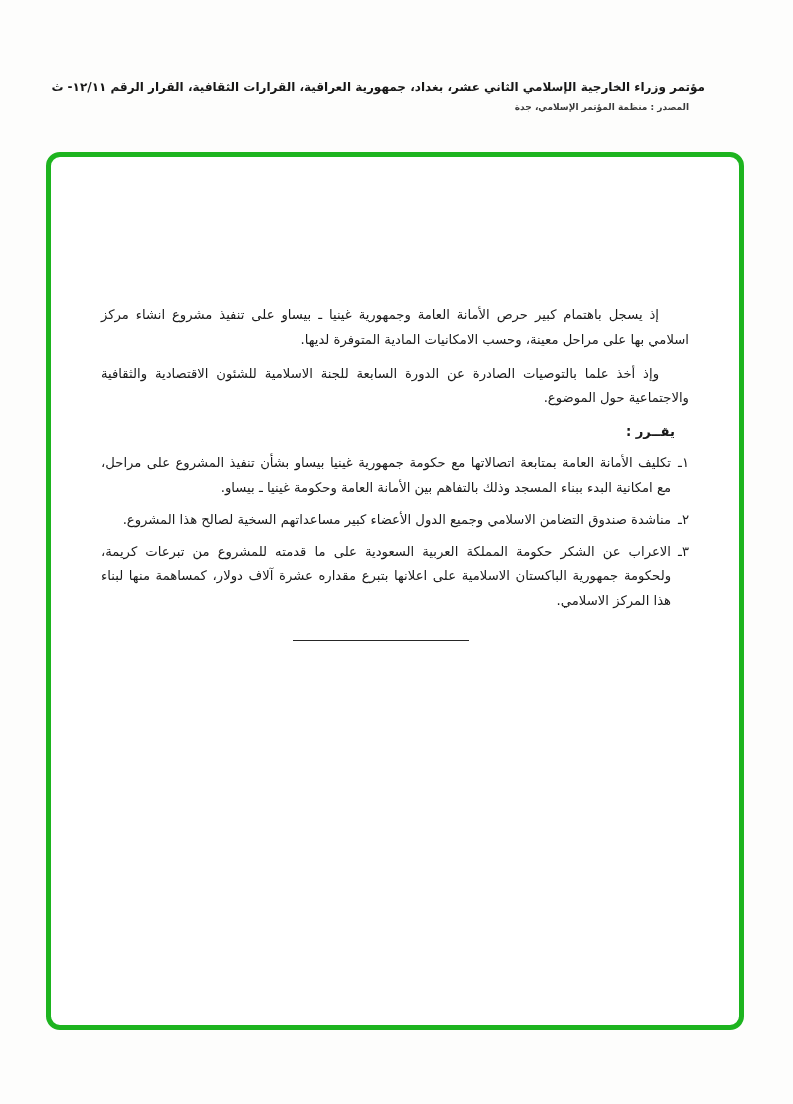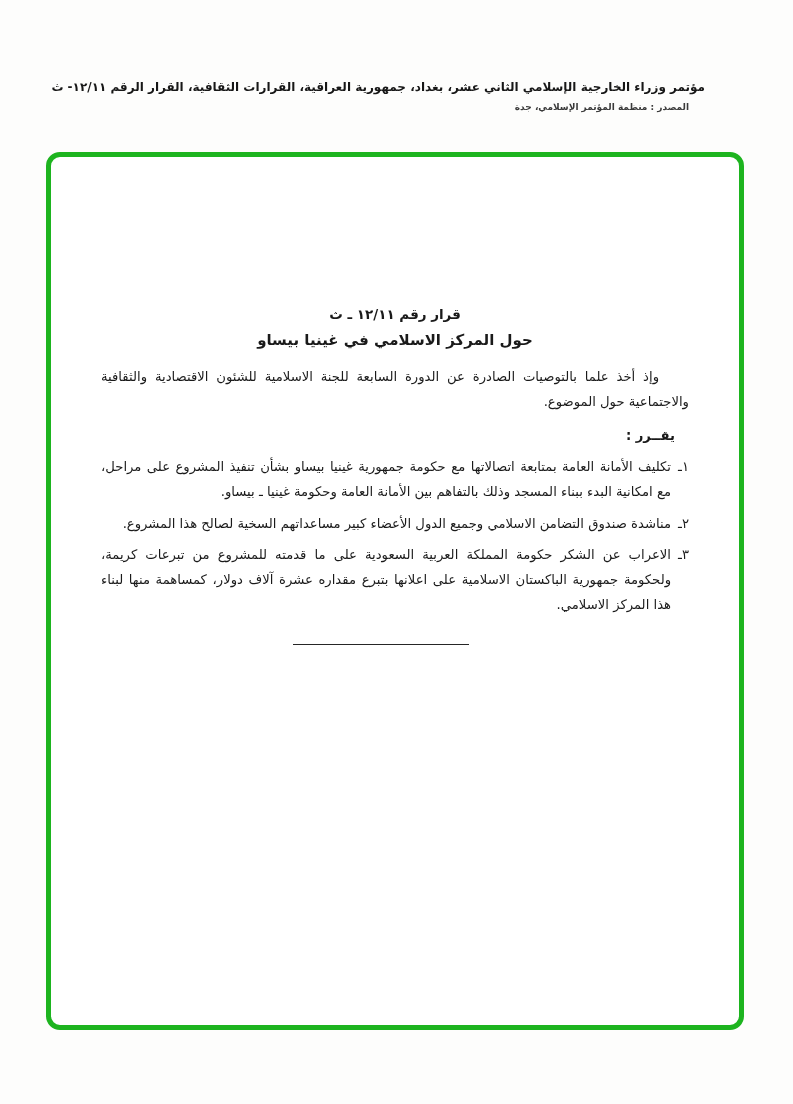--- a/index.html
+++ b/index.html
@@ -95,23 +95,22 @@
 </head>
 <body>
 
 <div class="top-header">مؤتمر وزراء الخارجية الإسلامي الثاني عشر، بغداد، جمهورية العراقية، القرارات الثقافية، القرار الرقم ١٢/١١- ث</div>
 
 <div class="source-line">المصدر :  منظمة المؤتمر الإسلامي، جدة</div>
 
 <div class="green-frame">
   <div class="doc-content">
 
-    <div class="doc-title">قرار رقم ١٢/١١ ـ ث</div>
-    <div class="doc-title subject">حول المركز الاسلامي في غينيا بيساو</div>
 
+    <p class="para">إذ يسجل باهتمام كبير حرص الأمانة العامة وجمهورية غينيا ـ بيساو على تنفيذ مشروع انشاء مركز اسلامي بها على مراحل معينة، وحسب الامكانيات المادية المتوفرة لديها.</p>
     <p class="para">وإذ أخذ علما بالتوصيات الصادرة عن الدورة السابعة للجنة الاسلامية للشئون الاقتصادية والثقافية والاجتماعية حول الموضوع.</p>
 
     <div class="decision-label">يقــرر :</div>
 
     <div class="list-item">
       <span class="list-num">١ـ</span>
       <span class="list-text">تكليف الأمانة العامة بمتابعة اتصالاتها مع حكومة جمهورية غينيا بيساو بشأن تنفيذ المشروع على مراحل، مع امكانية البدء ببناء المسجد وذلك بالتفاهم بين الأمانة العامة وحكومة غينيا ـ بيساو.</span>
     </div>
 
     <div class="list-item">

